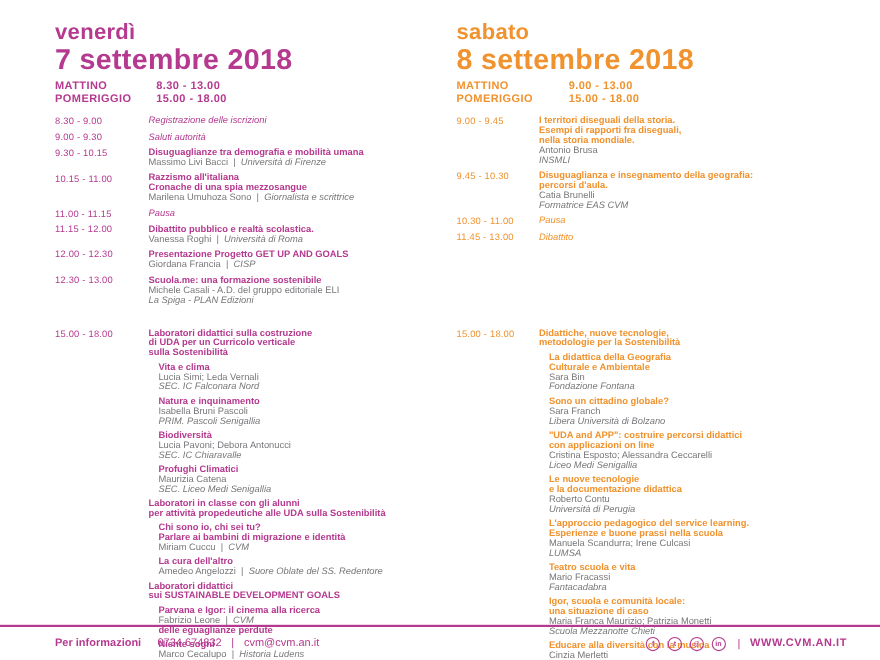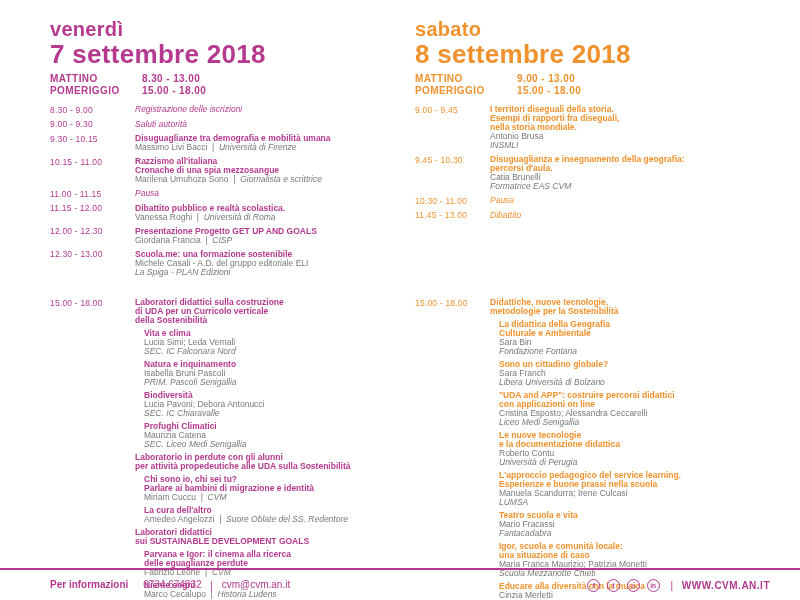--- a/index.html
+++ b/index.html
@@ -145,21 +145,21 @@
         </div>
       </div>
     </div>
   <div class="schedule afternoon">
       <div class="entry">
         <div class="etime">15.00 - 18.00</div>
         <div class="econtent">
           <div class="block">
             <div class="line t">Laboratori didattici sulla costruzione</div>
             <div class="line t">di UDA per un Curricolo verticale</div>
-            <div class="line t">della Sostenibilità</div>
+            <div class="line t">sulla Sostenibilità</div>
           </div>
           <div class="block ind">
             <div class="line t">Vita e clima</div>
             <div class="line n">Lucia Simi; Leda Vernali</div>
             <div class="line a">SEC. IC Falconara Nord</div>
           </div>
           <div class="block ind">
             <div class="line t">Natura e inquinamento</div>
             <div class="line n">Isabella Bruni Pascoli</div>
             <div class="line a">PRIM. Pascoli Senigallia</div>
@@ -168,40 +168,40 @@
             <div class="line t">Biodiversità</div>
             <div class="line n">Lucia Pavoni; Debora Antonucci</div>
             <div class="line a">SEC. IC Chiaravalle</div>
           </div>
           <div class="block ind">
             <div class="line t">Profughi Climatici</div>
             <div class="line n">Maurizia Catena</div>
             <div class="line a">SEC. Liceo Medi Senigallia</div>
           </div>
           <div class="block">
-            <div class="line t">Laboratorio in perdute con gli alunni</div>
+            <div class="line t">Laboratori in classe con gli alunni</div>
             <div class="line t">per attività propedeutiche alle UDA sulla Sostenibilità</div>
           </div>
           <div class="block ind">
             <div class="line t">Chi sono io, chi sei tu?</div>
             <div class="line t">Parlare ai bambini di migrazione e identità</div>
             <div class="line na"><span>Miriam Cuccu</span><span>&nbsp; | &nbsp;</span><em>CVM</em></div>
           </div>
           <div class="block ind">
             <div class="line t">La cura dell'altro</div>
             <div class="line na"><span>Amedeo Angelozzi</span><span>&nbsp; | &nbsp;</span><em>Suore Oblate del SS. Redentore</em></div>
           </div>
           <div class="block">
             <div class="line t">Laboratori didattici</div>
             <div class="line t">sui SUSTAINABLE DEVELOPMENT GOALS</div>
           </div>
           <div class="block ind">
             <div class="line t">Parvana e Igor: il cinema alla ricerca</div>
+            <div class="line na"><span>Fabrizio Leone</span><span>&nbsp; | &nbsp;</span><em>CVM</em></div>
             <div class="line t">delle eguaglianze perdute</div>
-            <div class="line na"><span>Fabrizio Leone</span><span>&nbsp; | &nbsp;</span><em>CVM</em></div>
           </div>
           <div class="block ind">
             <div class="line t">Niente sogni</div>
             <div class="line na"><span>Marco Cecalupo</span><span>&nbsp; | &nbsp;</span><em>Historia Ludens</em></div>
           </div>
         </div>
       </div>
     </div>
 </div>
 

